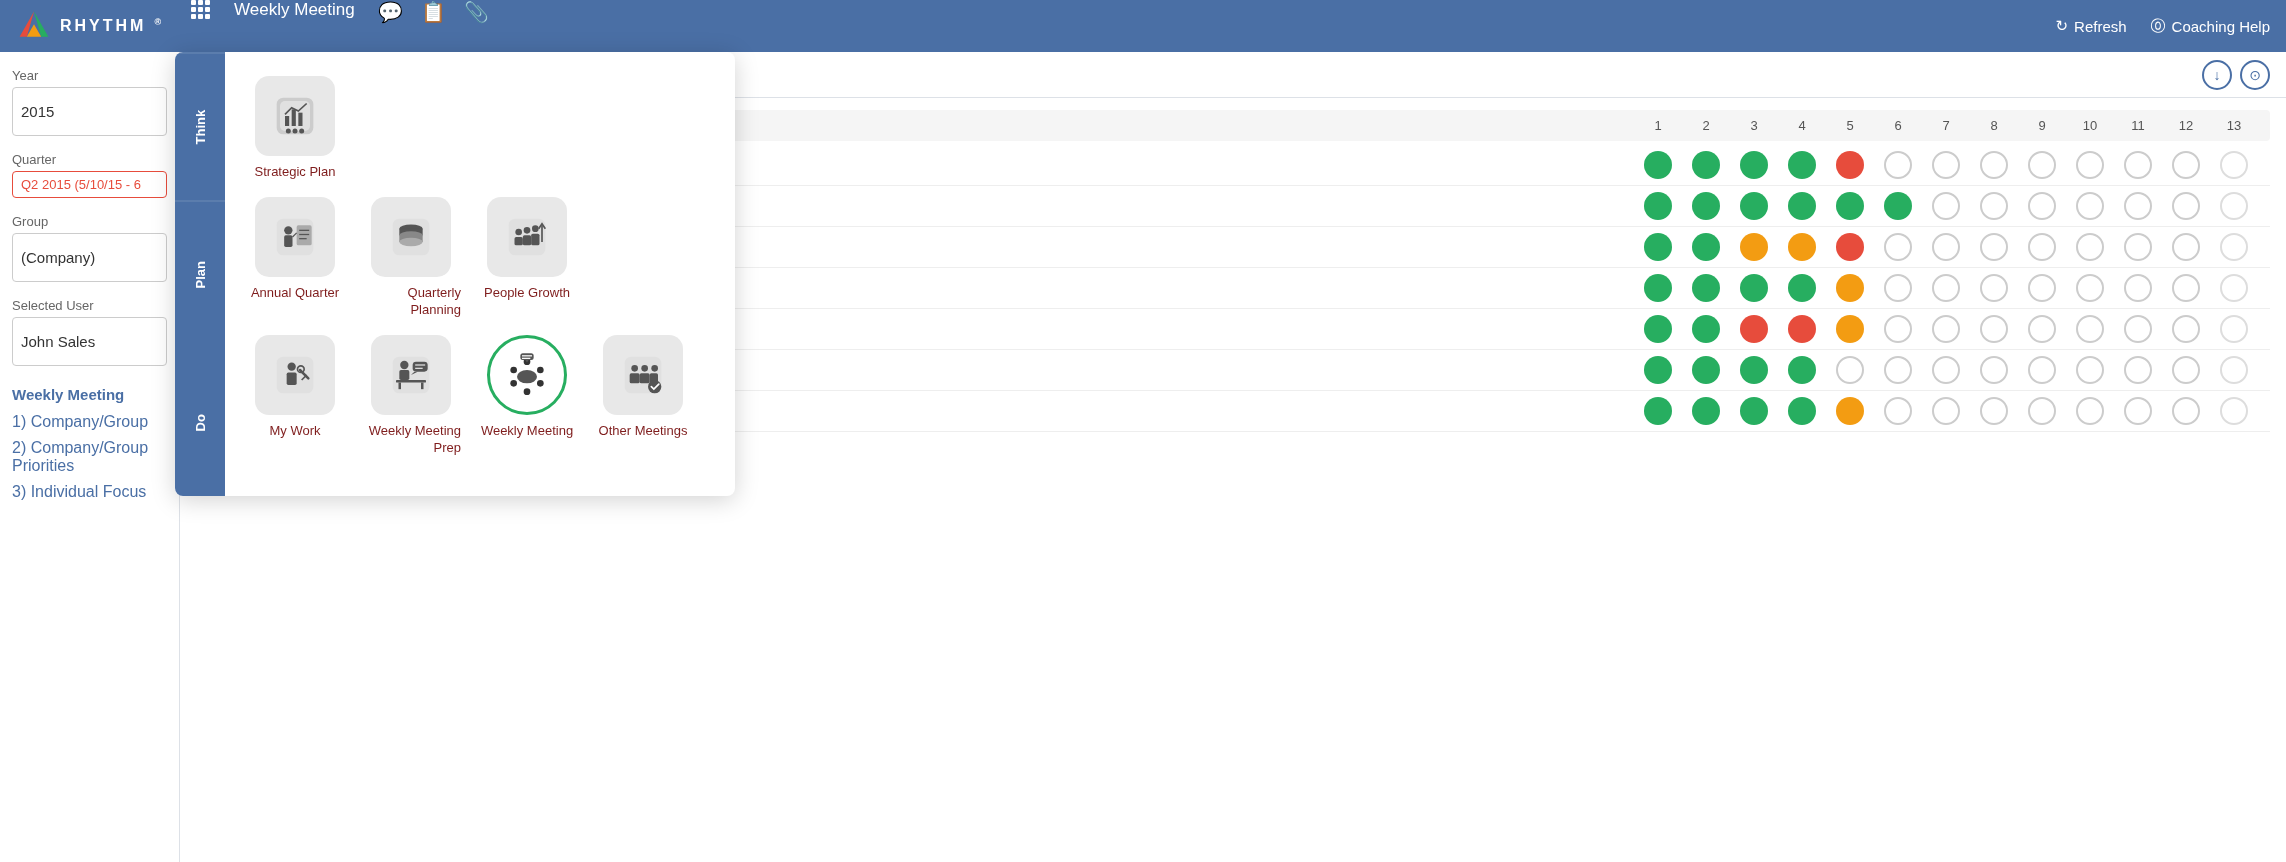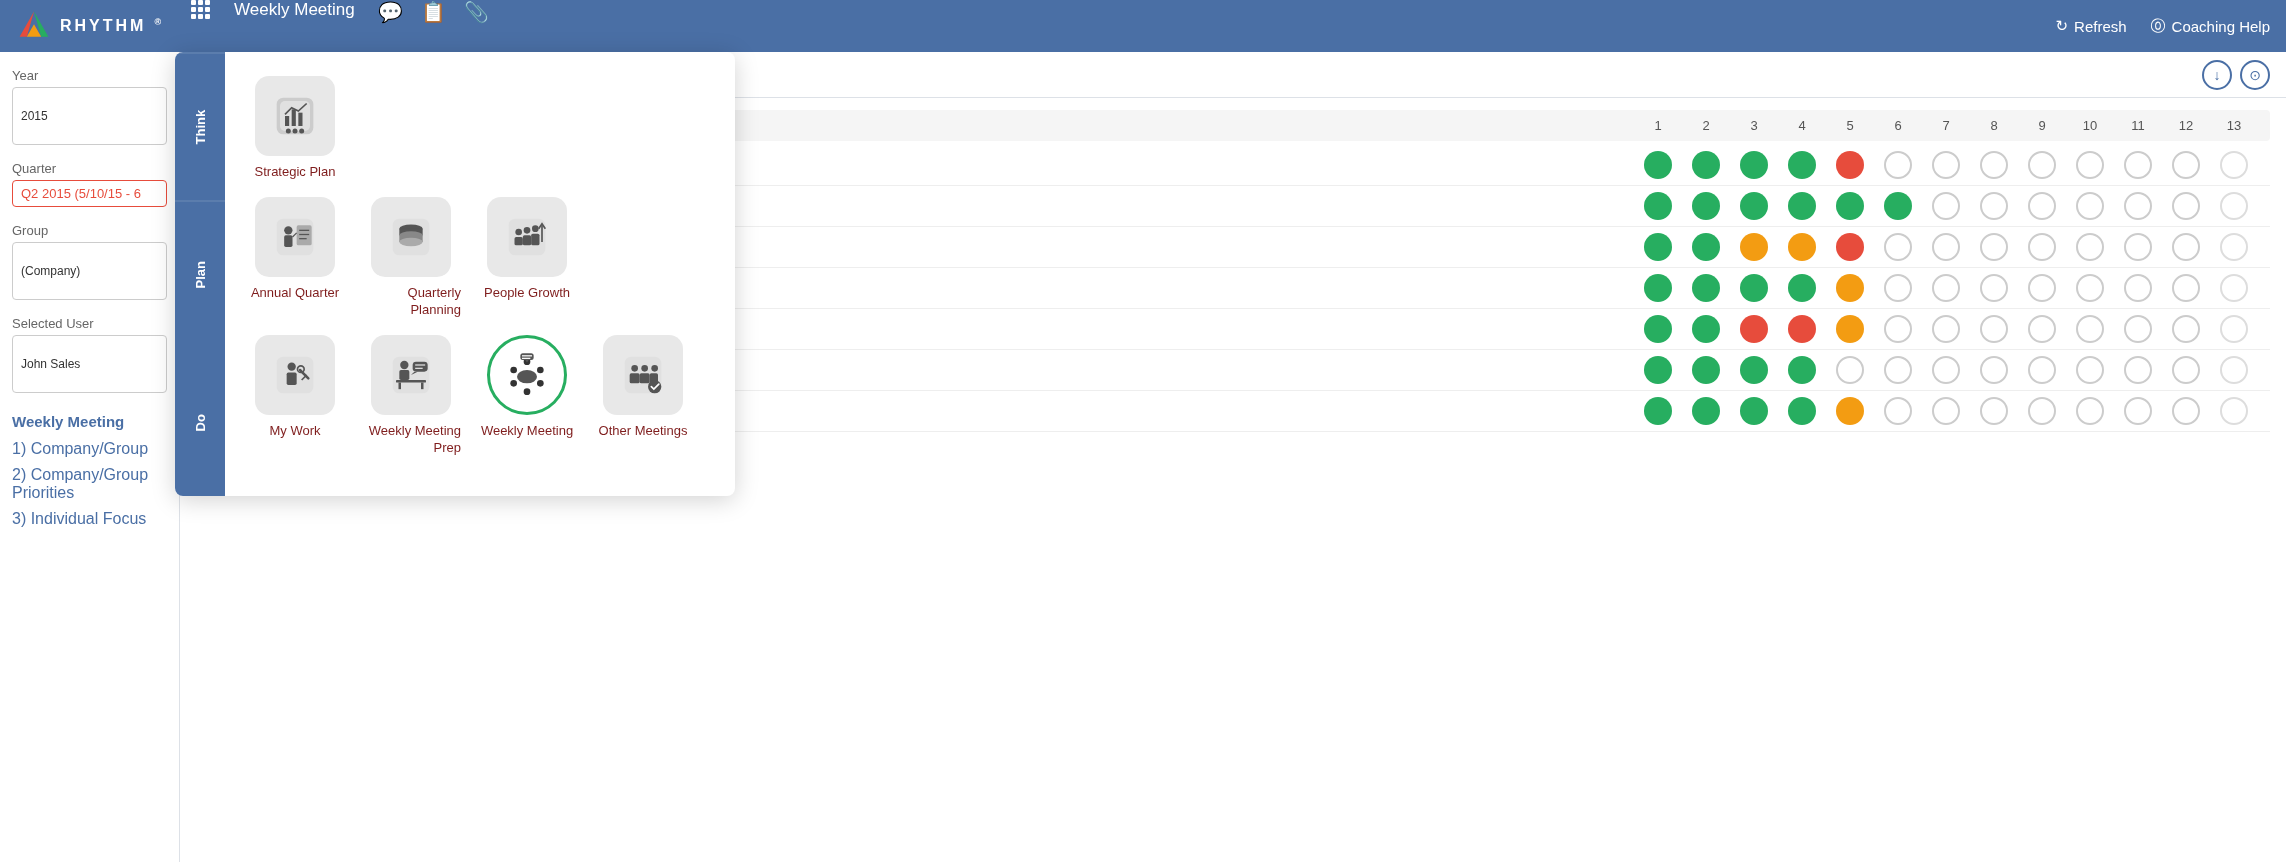--- a/index.html
+++ b/index.html
@@ -93,22 +93,22 @@
     }
     .sidebar-label {
       font-size: 13px;
       color: #666;
       margin-bottom: 4px;
     }
     .sidebar-input {
       width: 100%;
       border: 1px solid #ccc;
       border-radius: 4px;
-      padding: 21px 8px;
-      font-size: 12px;
+      padding: 15px 8px;
+      font-size: 15px;
       color: #333;
       background: white;
     }
     .sidebar-select-red {
       width: 100%;
       border: 1px solid #e74c3c;
       border-radius: 4px;
       padding: 5px 8px;
       font-size: 13px;
       color: #e74c3c;

